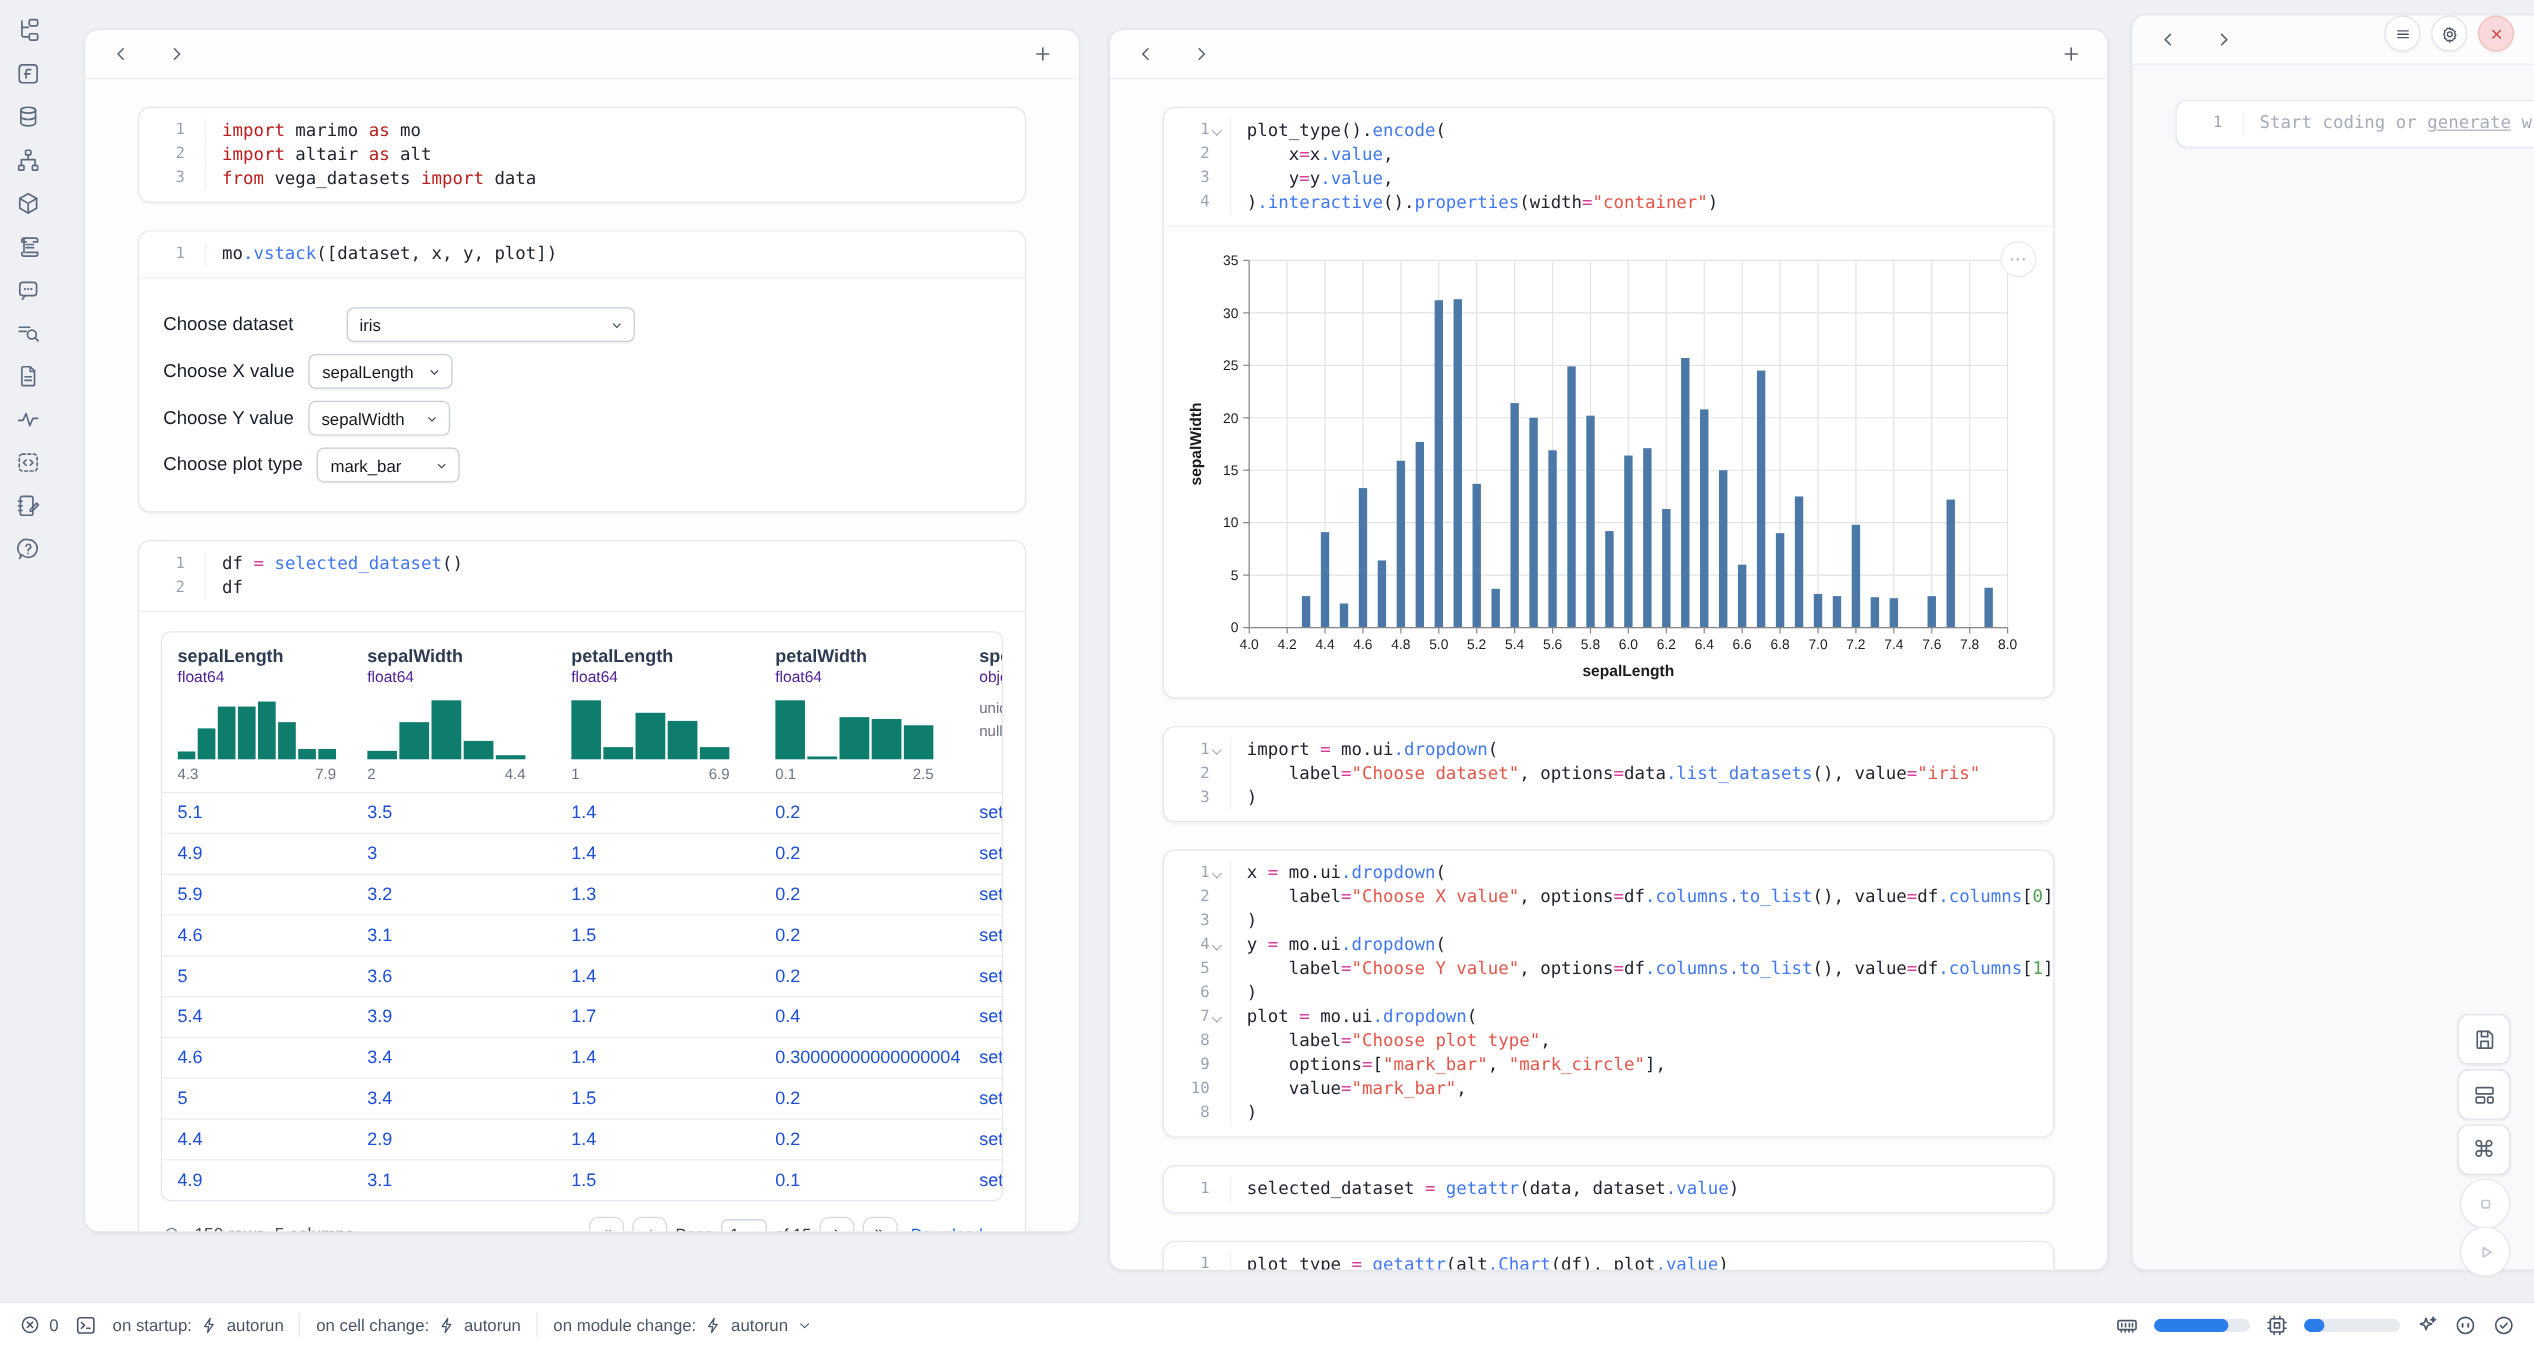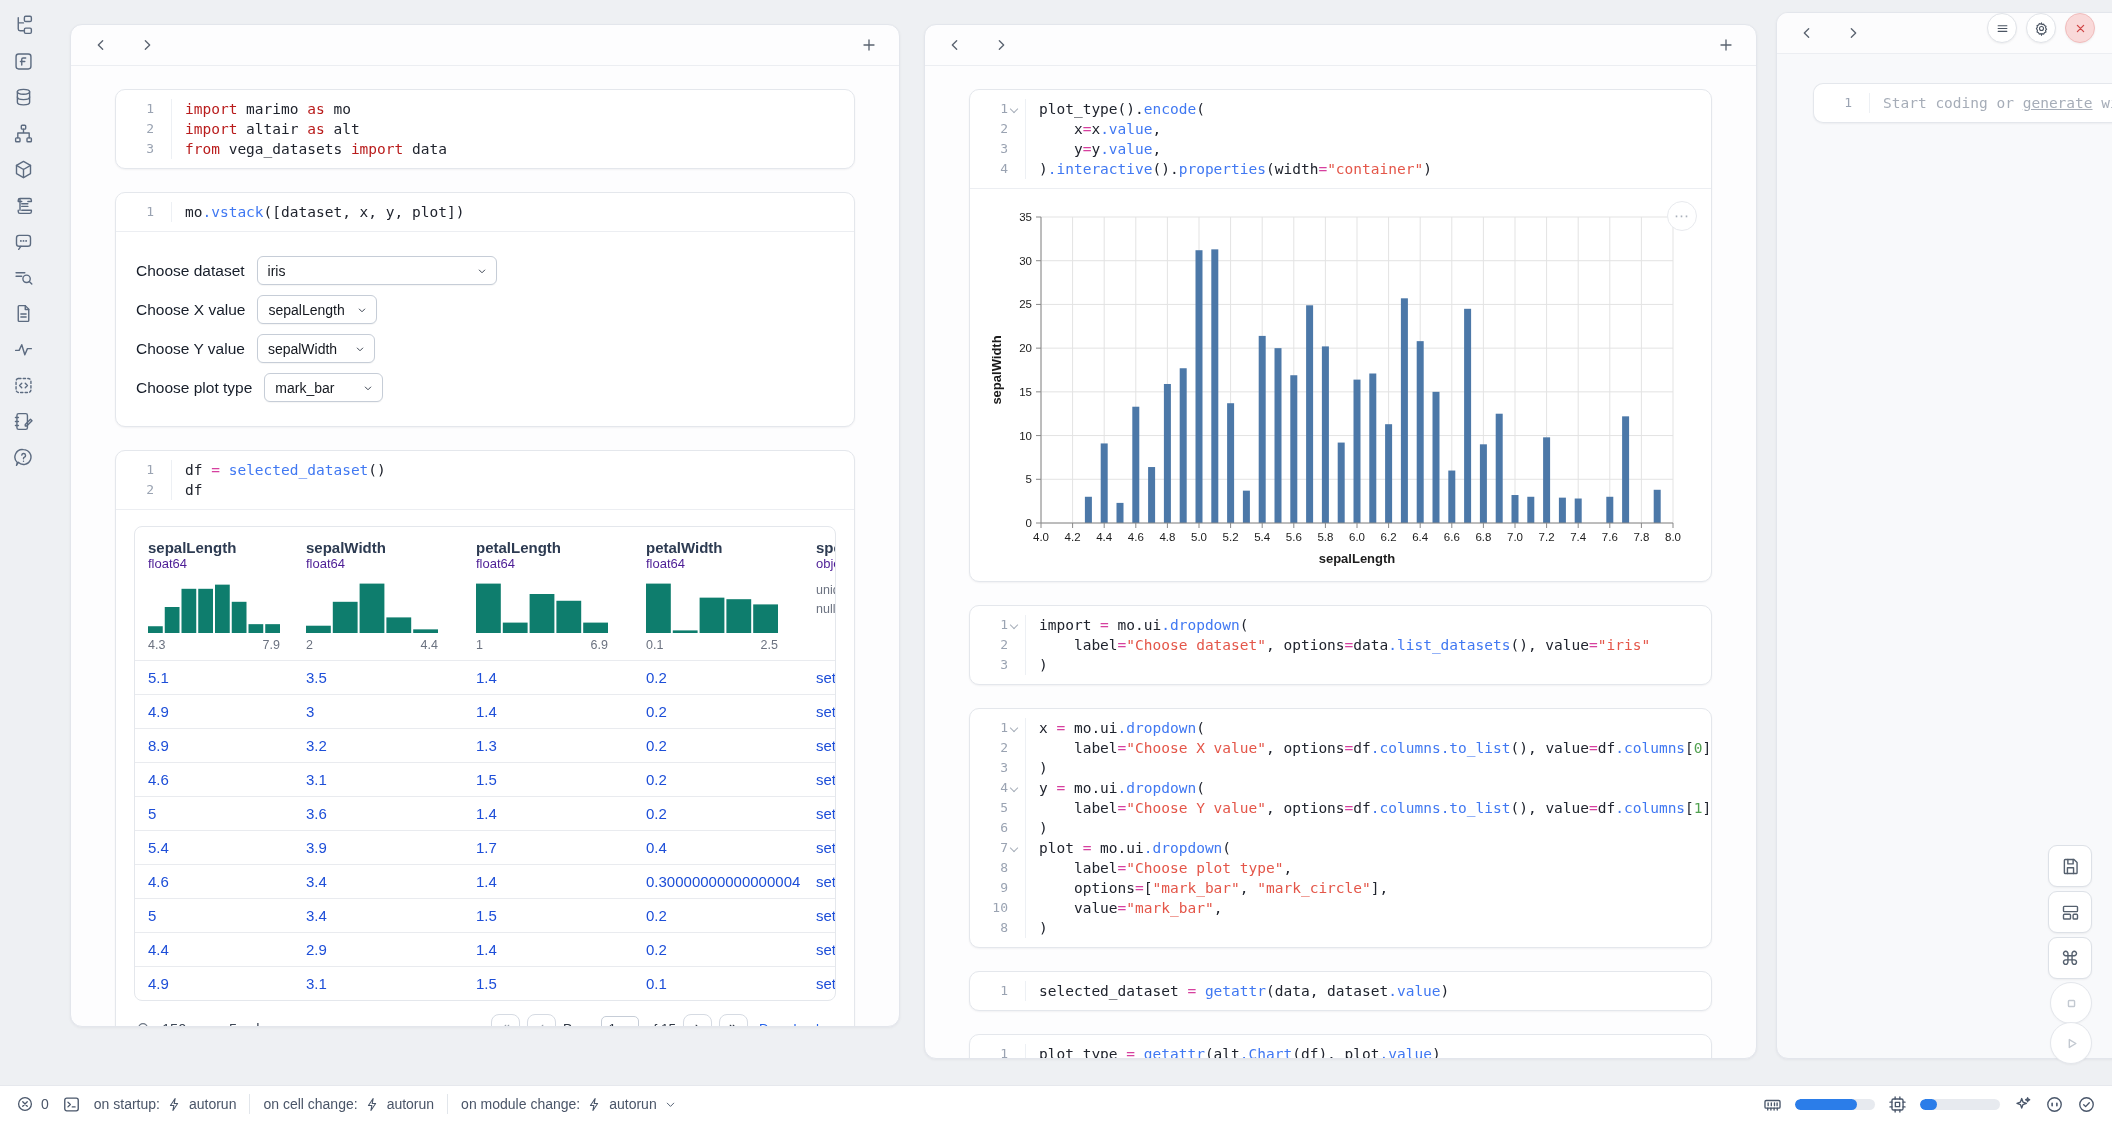--- a/index.html
+++ b/index.html
@@ -237,21 +237,21 @@
               <span class="num">1</span>
               <span class="fold"></span>
             </span>
             <span class="code-text"><span class="tk-pl">mo</span><span class="tk-fn">.vstack</span><span class="tk-pl">([dataset, x, y, plot])</span></span>
           </div>
         </div>
       <div class="cell-output">
         <div id="controls-host">
             <div class="ctrl-row">
               <span>Choose dataset</span>
-              <span class="select" style="width: 220px;">
+              <span class="select" style="width: 220px; margin-left: 32px;">
                 <span>iris</span>
                 <svg viewBox="0 0 24 24">
                   <path d="M6 9.5l6 6 6-6"></path>
                 </svg>
               </span>
             </div>
             <div class="ctrl-row">
               <span>Choose X value</span>
               <span class="select" style="width: 100px;">
                 <span>sepalLength</span>
@@ -389,21 +389,21 @@
               <div class="df-td">setos</div>
             </div>
             <div class="df-tr">
               <div class="df-td">4.9</div>
               <div class="df-td">3</div>
               <div class="df-td">1.4</div>
               <div class="df-td">0.2</div>
               <div class="df-td">setos</div>
             </div>
             <div class="df-tr">
-              <div class="df-td">8.9</div>
+              <div class="df-td">5.9</div>
               <div class="df-td">3.2</div>
               <div class="df-td">1.3</div>
               <div class="df-td">0.2</div>
               <div class="df-td">setos</div>
             </div>
             <div class="df-tr">
               <div class="df-td">4.6</div>
               <div class="df-td">3.1</div>
               <div class="df-td">1.5</div>
               <div class="df-td">0.2</div>

